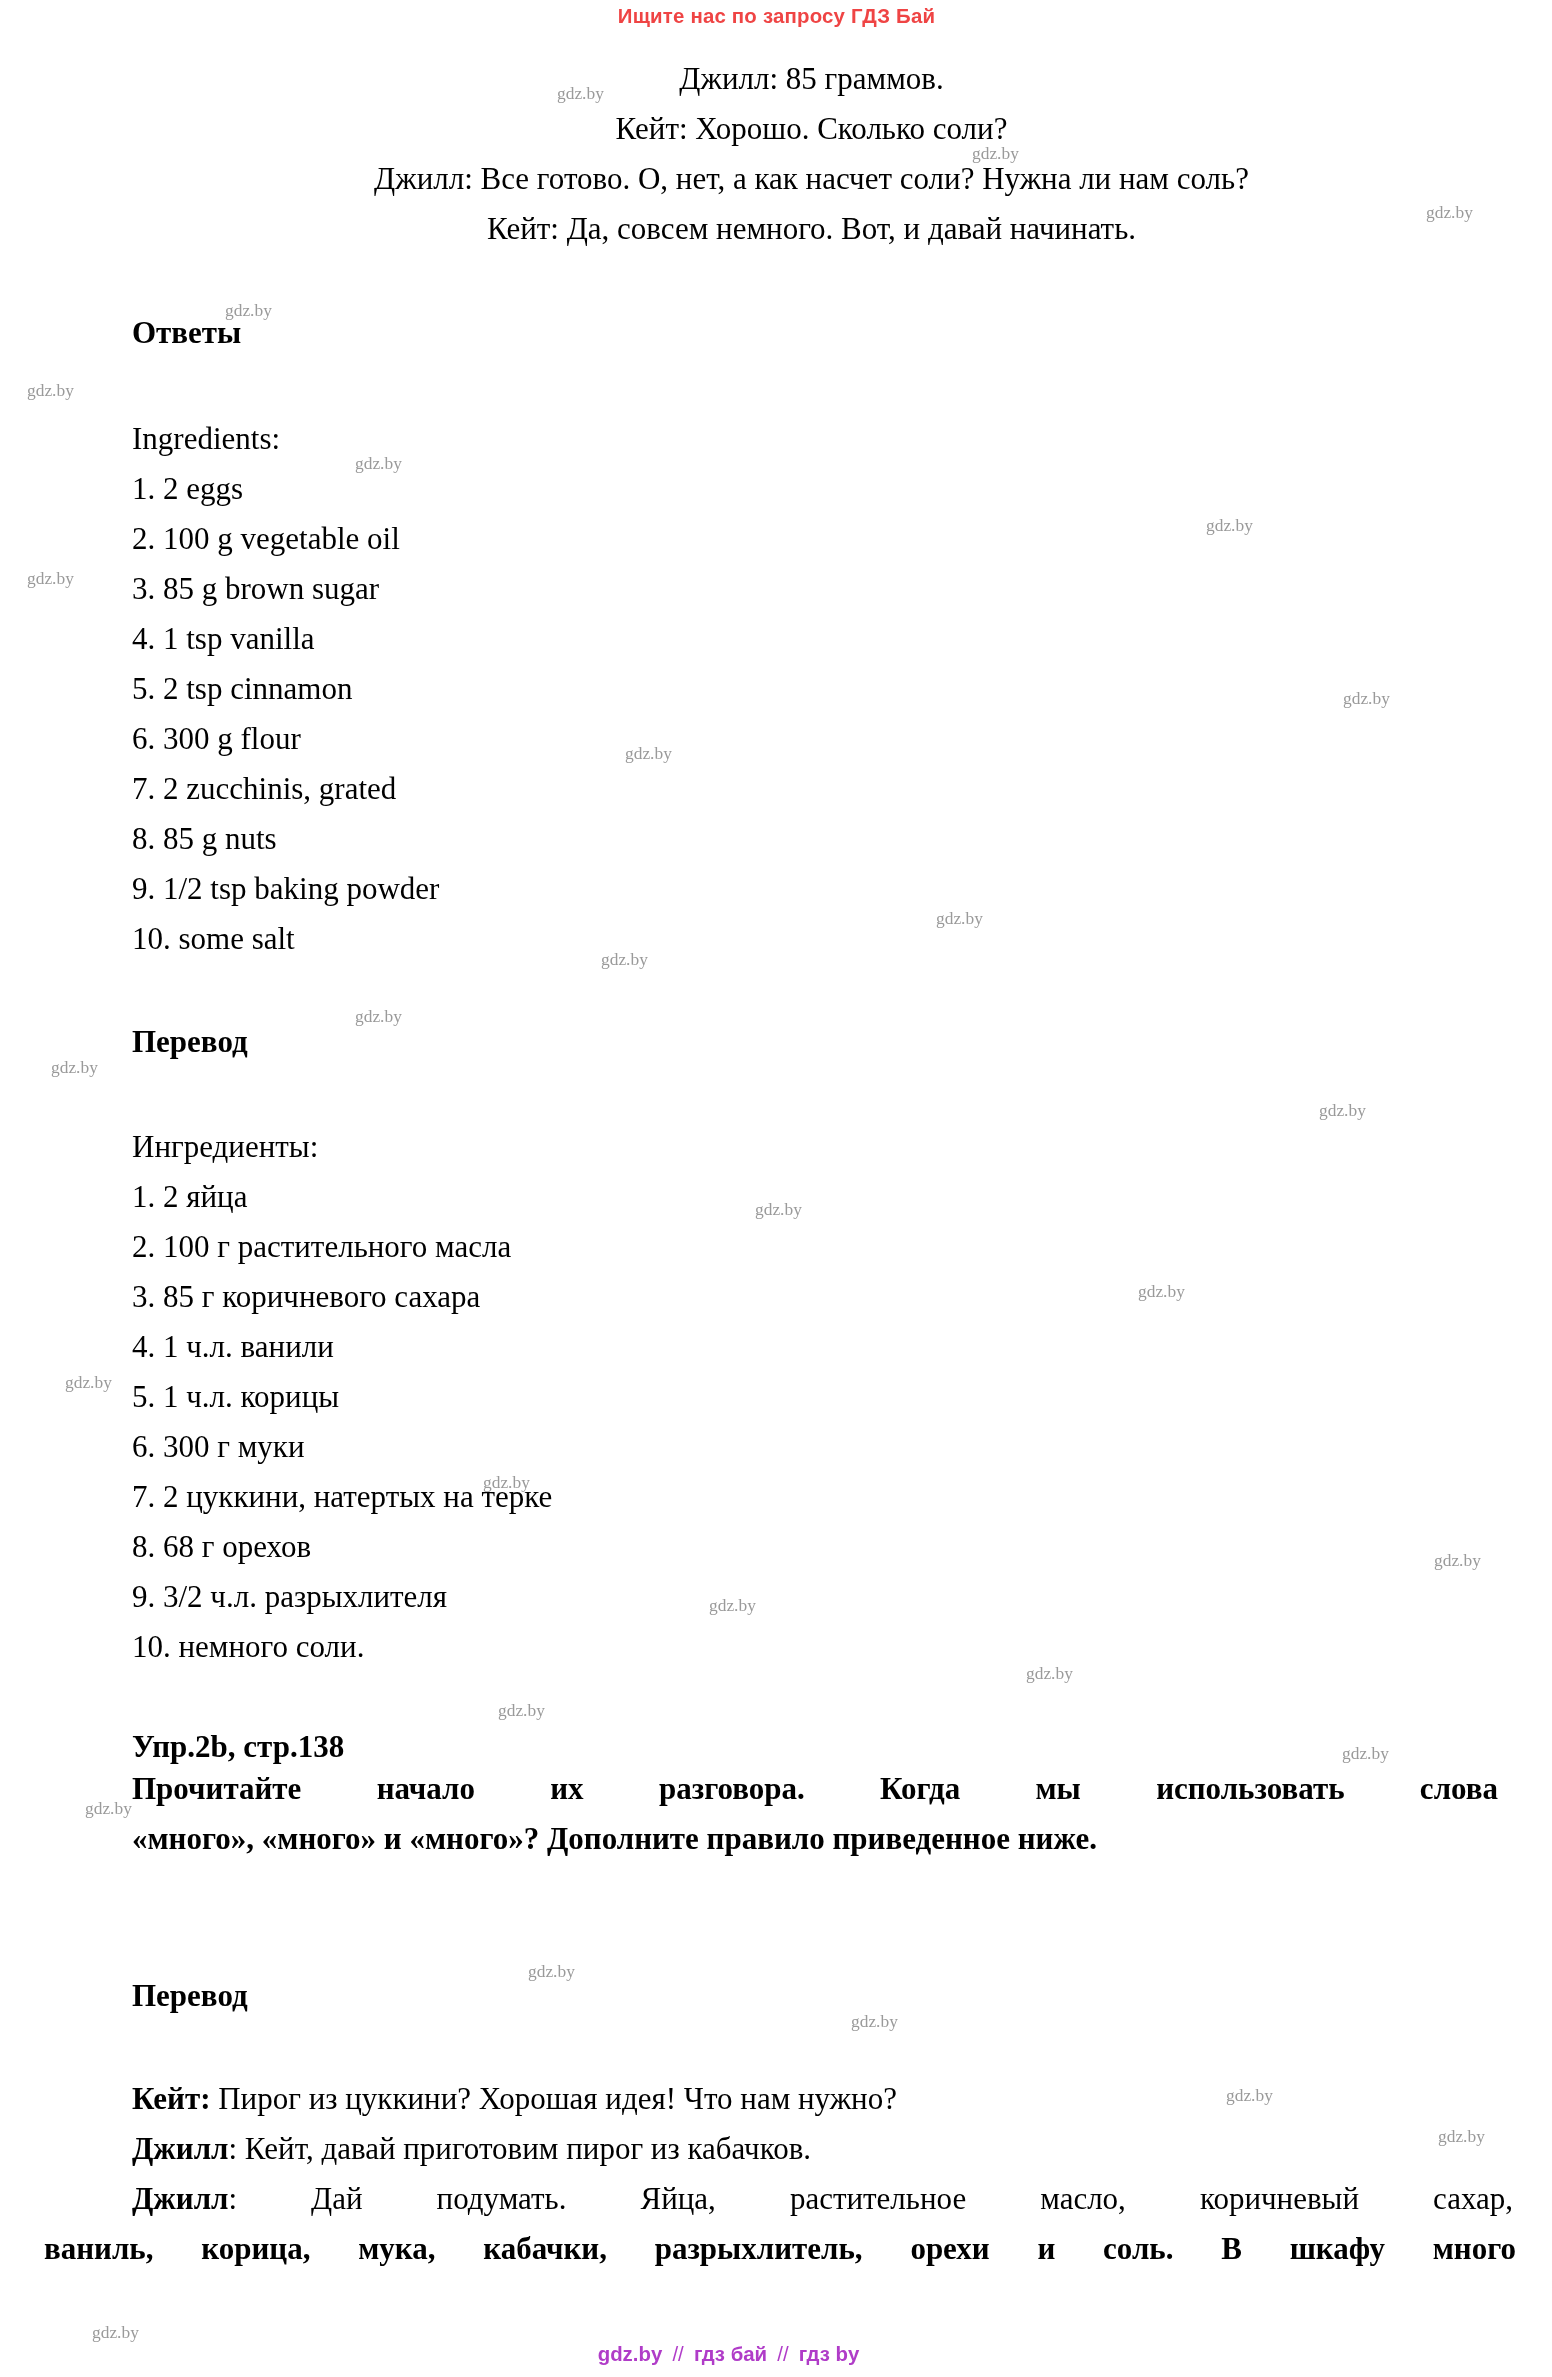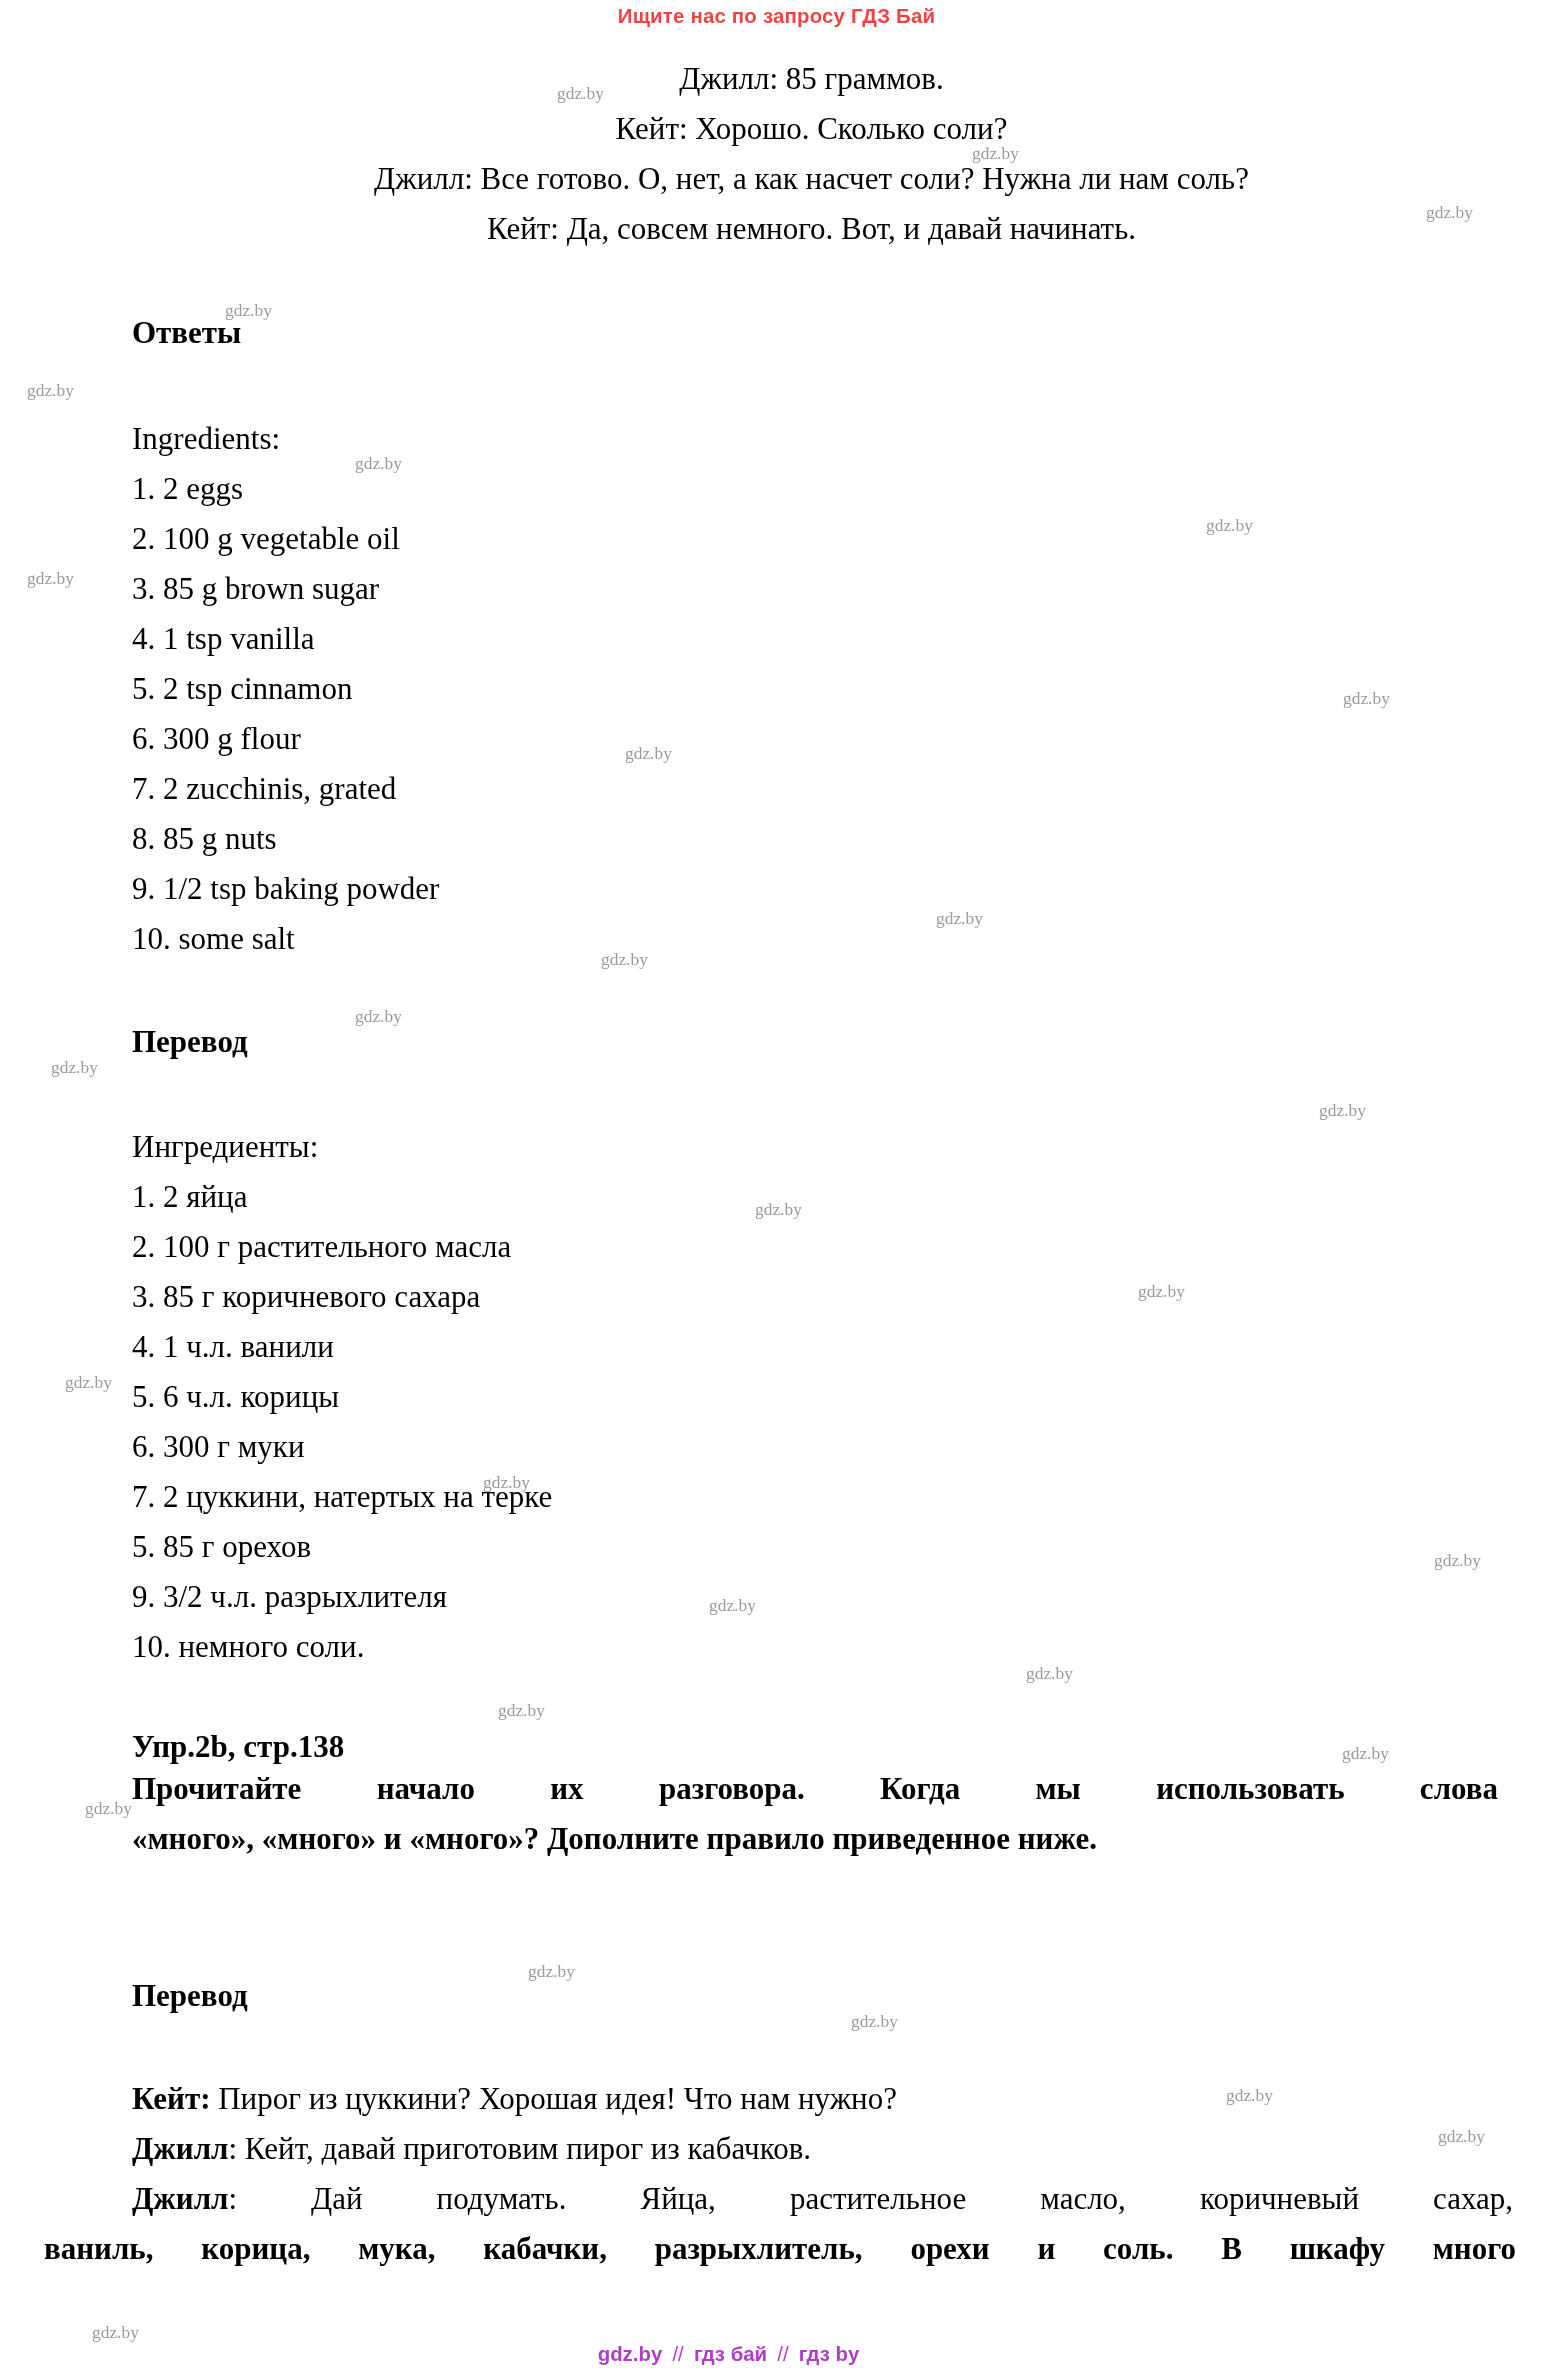--- a/index.html
+++ b/index.html
@@ -110,24 +110,24 @@
   <div class="blk" style="top: 1017px;">
     <div class="line bold">Перевод</div>
   </div>
 
   <div class="blk" style="top: 1122px;">
     <div class="line">Ингредиенты:</div>
     <div class="line">1. 2 яйца</div>
     <div class="line">2. 100 г растительного масла</div>
     <div class="line">3. 85 г коричневого сахара</div>
     <div class="line">4. 1 ч.л. ванили</div>
-    <div class="line">5. 6 ч.л. корицы</div>
+    <div class="line">5. 1 ч.л. корицы</div>
     <div class="line">6. 300 г муки</div>
     <div class="line">7. 2 цуккини, натертых на терке</div>
-    <div class="line">5. 85 г орехов</div>
+    <div class="line">8. 68 г орехов</div>
     <div class="line">9. 3/2 ч.л. разрыхлителя</div>
     <div class="line">10. немного соли.</div>
   </div>
 
   <div class="blk" style="top: 1722px;">
     <div class="line bold">Упр.2b, стр.138</div>
   </div>
 
   <div class="blk" style="top: 1728px; width: 1366px; margin-top: 36px;">
     <div class="just-line bold" style="text-align: justify; text-align-last: justify;">Прочитайте начало их разговора. Когда мы использовать слова</div>

